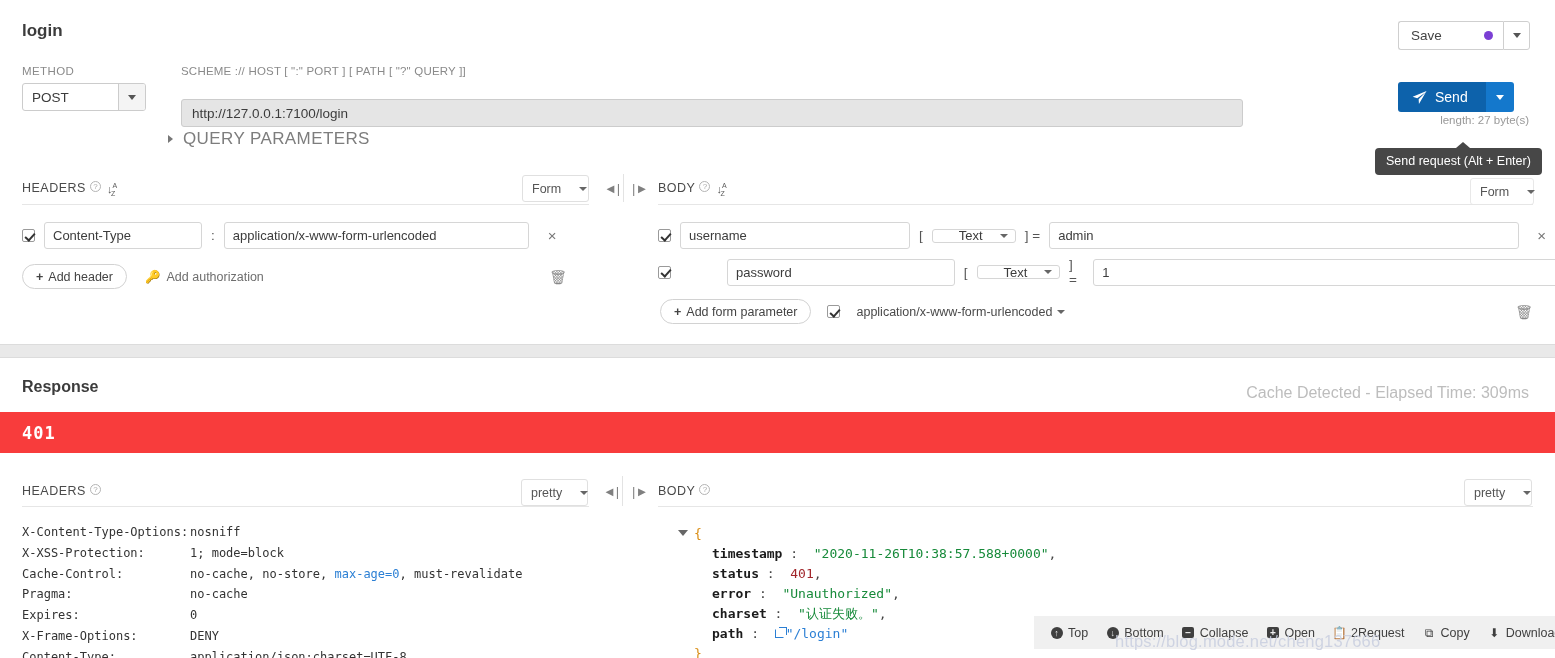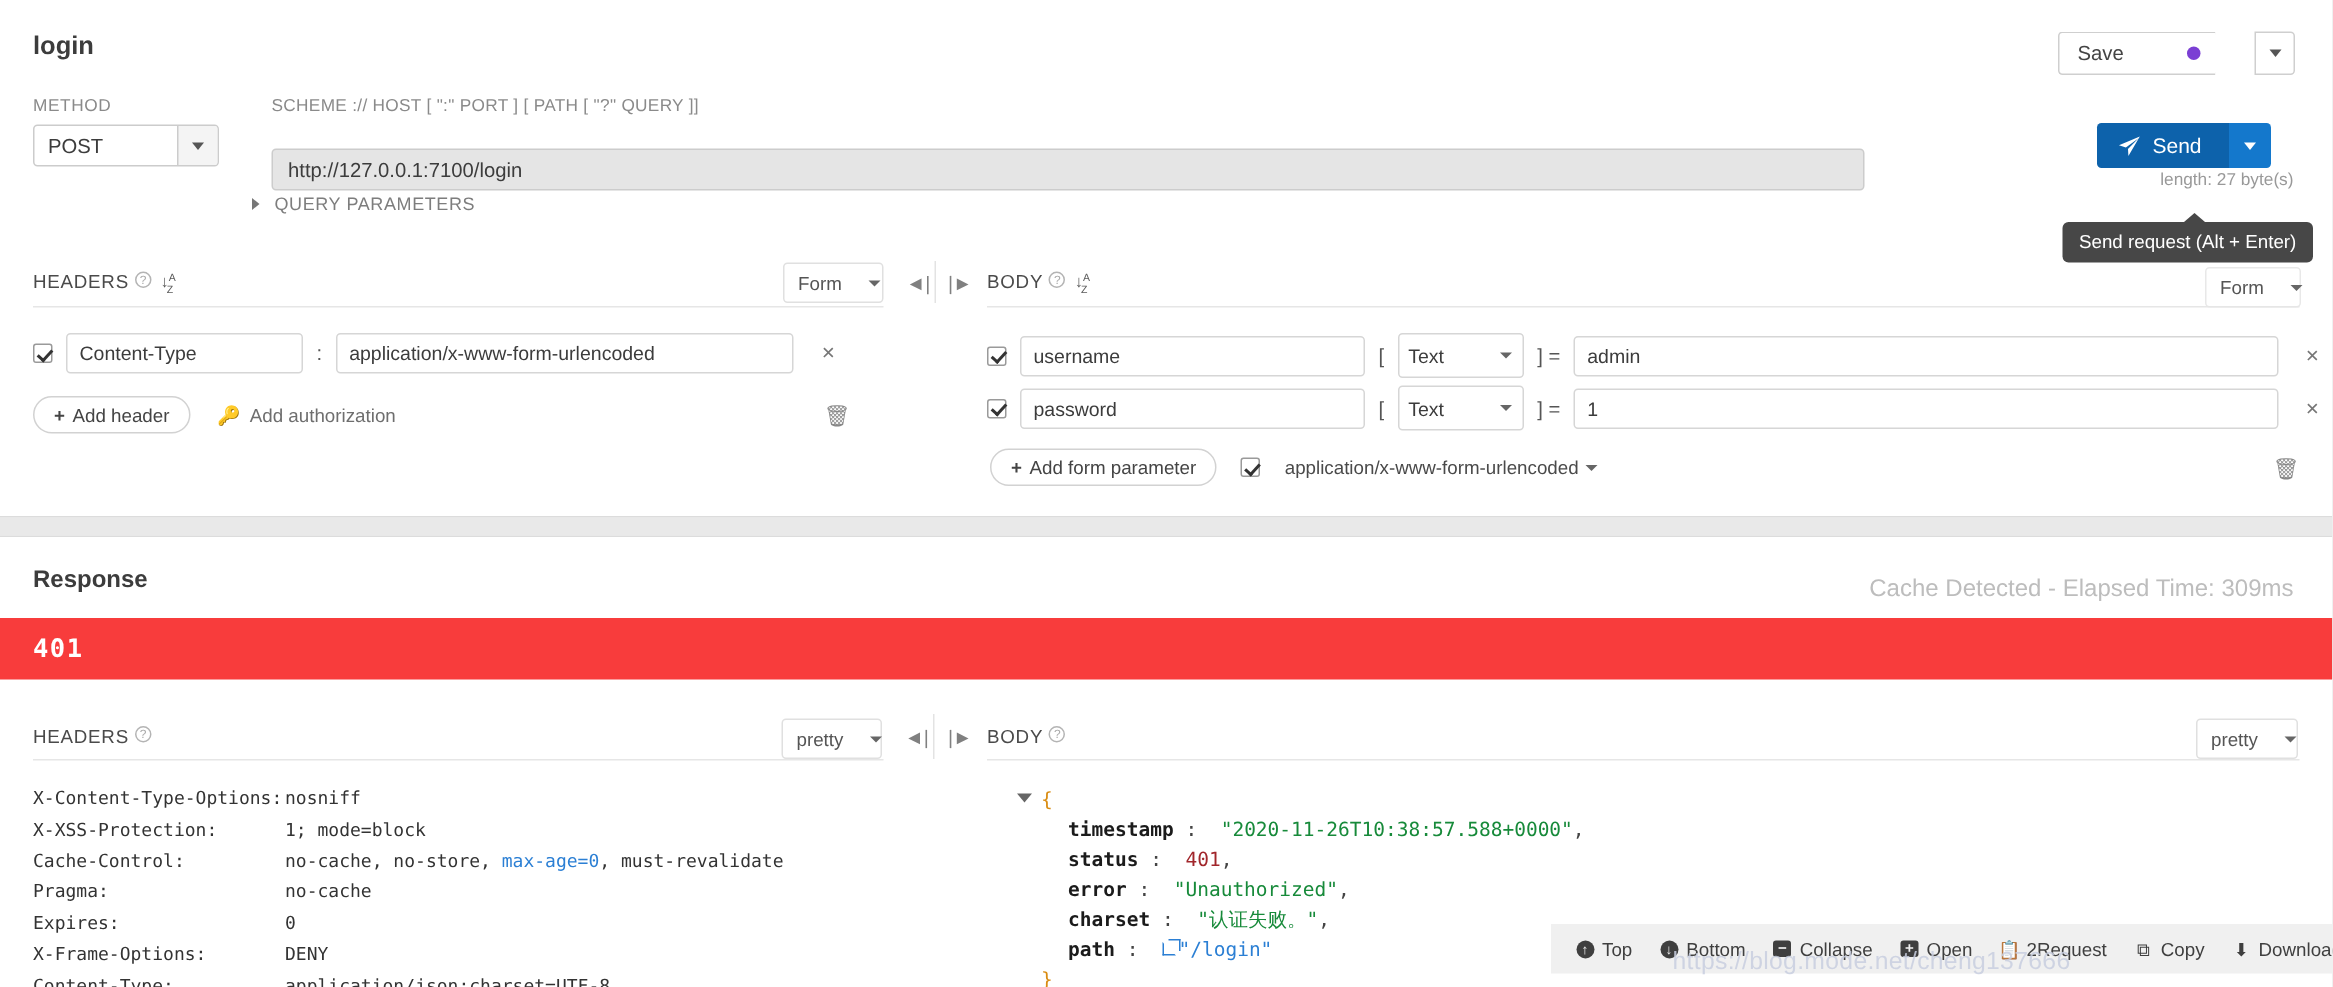--- a/index.html
+++ b/index.html
@@ -25,21 +25,21 @@
   }
   .req-title {
     position: absolute; left: 22px; top: 21px;
     font-size: 17px; font-weight: bold; color: #3c3c3c;
     letter-spacing: 0px;
   }
 
   
   .save-group {
     position: absolute; right: 25px; top: 21px;
-    display: flex; height: 29px; gap: 26px;
+    display: flex; height: 29px;
   }
   .save-btn {
     display: flex; align-items: center;
     border: 1px solid #cfcfcf; border-right: none;
     background: #fff; border-radius: 3px 0 0 3px;
     padding: 0 10px 0 12px; min-width: 105px;
     justify-content: space-between;
     font-size: 13.5px; color: #444;
     cursor: pointer;
   }
@@ -128,21 +128,21 @@
   .tooltip:after {
     content: ""; position: absolute;
     top: -6px; left: 81px;
     border-left: 7px solid transparent;
     border-right: 7px solid transparent;
     border-bottom: 6px solid #474747;
   }
   .query-row {
     position: absolute; left: 168px; top: 129px;
     display: flex; align-items: center; gap: 10px;
-    font-size: 12px; color: #7d7d7d; letter-spacing: .4px;
+    font-size: 17px; color: #7d7d7d; letter-spacing: .4px;
     cursor: pointer;
   }
   .tri-right {
     width: 0; height: 0;
     border-top: 4px solid transparent;
     border-bottom: 4px solid transparent;
     border-left: 5px solid #777;
   }
 
   
@@ -222,23 +222,23 @@
   }
   .plain-link {
     display: inline-flex; align-items: center; gap: 6px;
     font-size: 12.5px; color: #6e6e6e; cursor: pointer;
   }
   .trash {
     font-size: 14px; color: #888; cursor: pointer;
   }
   .sel-box {
     border: 1px solid #d6d6d6; border-radius: 3px;
-    height: 30px; background: #fff;
+    height: 14px; background: #fff;
     display: flex; align-items: center; justify-content: space-between;
-    padding: 0 7px 0 6px; font-size: 13px; color: #3c3c3c;
+    padding: 0 7px 0 26px; font-size: 13px; color: #3c3c3c;
     cursor: pointer;
   }
   .brk { font-size: 13.5px; color: #555; }
 
   
   .response-card {
     position: absolute;
     left: 0; top: 357px;
     width: 1555px; height: 301px;
     background: #fff;
@@ -466,21 +466,21 @@
       </span>
       <span class="brk">] =</span>
       <span class="tinput" style="width:470px;">
         <span>admin</span>
       </span>
       <span class="x-btn" style="margin-left:9px;">×</span>
     </div>
 
     <div style="position:absolute; left:658px; top:257px; display:flex; align-items:center; gap:9px;">
       <span class="cbx on"></span>
-      <span class="tinput" style="width:230px;">
+      <span class="tinput" style="width:230px;margin-left:47px;">
         <span>password</span>
       </span>
       <span class="brk">[</span>
       <span class="sel-box" style="width:84px;">
         <span>Text</span>
         <span class="caret-sm"></span>
       </span>
       <span class="brk">] =</span>
       <span class="tinput" style="width:470px;">
         <span>1</span>

